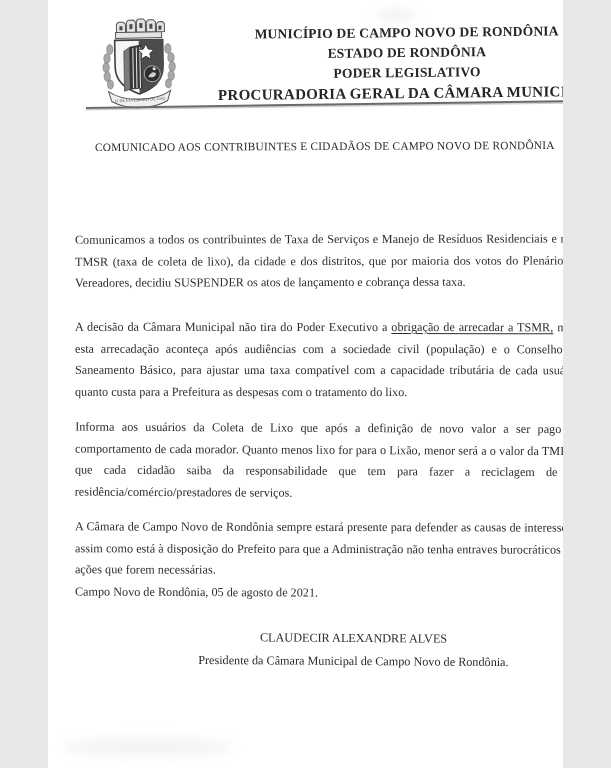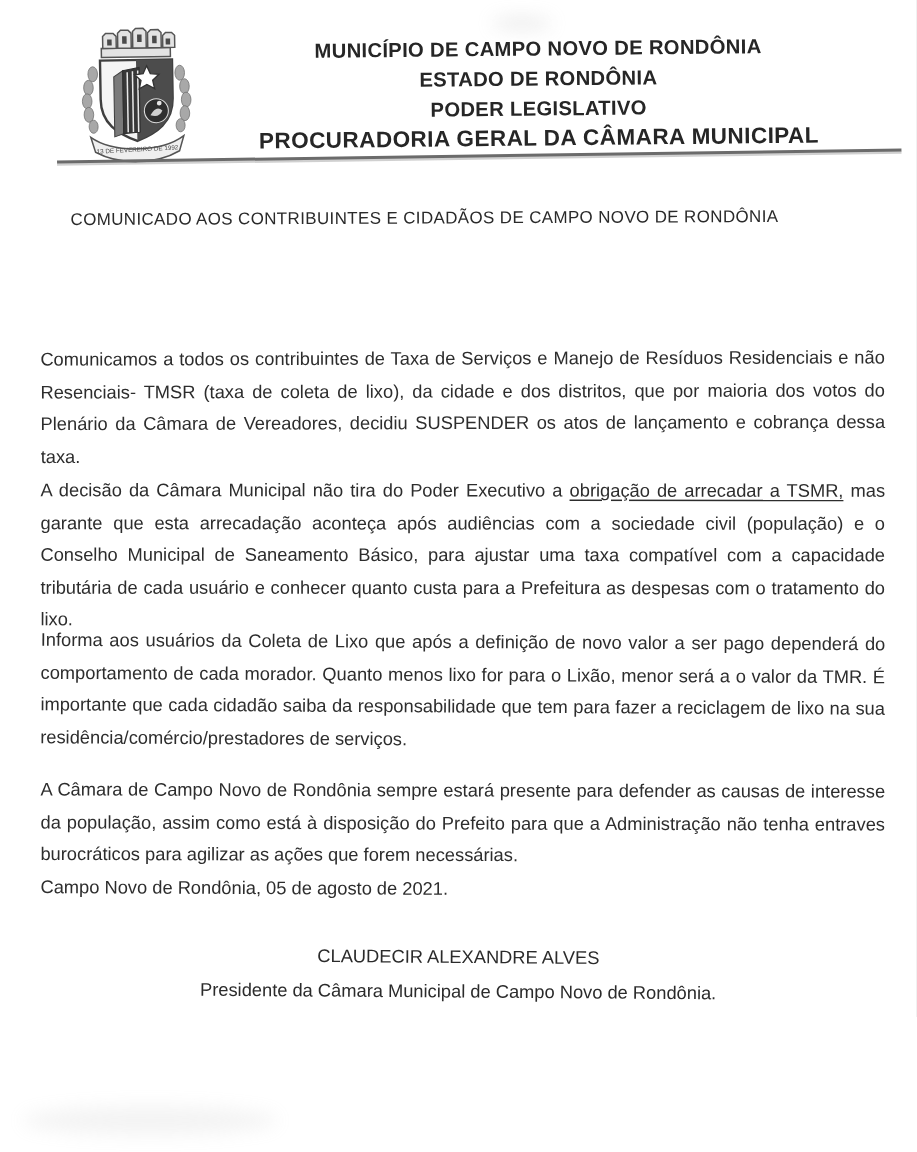--- a/index.html
+++ b/index.html
@@ -1,22 +1,22 @@
 <!DOCTYPE html>
 <html><head>
 <meta charset="utf-8">
 <style>
   html,body{margin:0;padding:0;background:#e8e8e8;}
   .page{
     position:relative;
-    width:611px;height:768px;
+    width:515px;height:768px;
     background:#ffffff;
     margin:0 auto;
     overflow:hidden;
-    font-family:Liberation Sans, sans-serif;
+    font-family:Liberation Serif, serif;
     color:#2e2e2e;
   }
   
   .crest{position:absolute;left:44px;top:11px;width:94px;height:98px;transform:rotate(-1deg);}
   .header-text{
     position:absolute;left:118px;top:23px;width:482px;
     text-align:center;font-weight:bold;color:#262626;
     transform:rotate(-0.6deg);
   }
   .header-line{font-size:13.5px;line-height:20px;letter-spacing:0.2px;}

